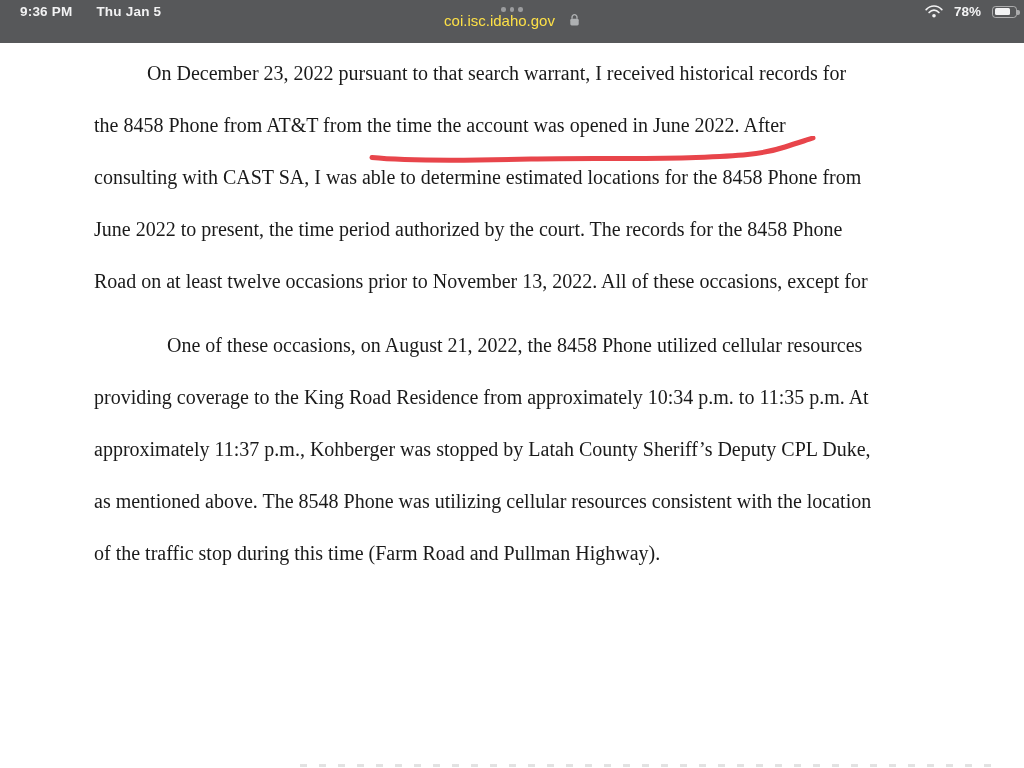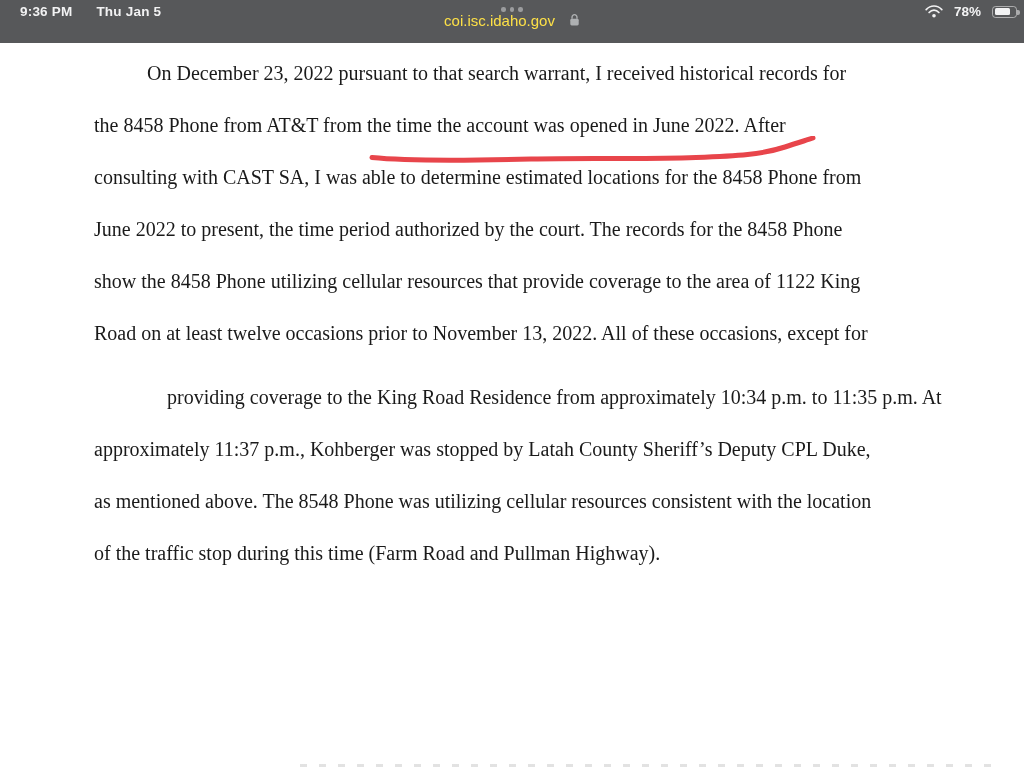--- a/index.html
+++ b/index.html
@@ -169,24 +169,24 @@
       </div>
     </div>
   </header>
 
   <main class="doc">
     <p class="para p1">
       <span class="line">On December 23, 2022 pursuant to that search warrant, I received historical records for</span>
       <span class="line">the 8458 Phone from AT&amp;T from the time the account was opened in June 2022. After</span>
       <span class="line">consulting with CAST SA, I was able to determine estimated locations for the 8458 Phone from</span>
       <span class="line">June 2022 to present, the time period authorized by the court. The records for the 8458 Phone</span>
-      <span class="line">show the 8458 Phone utilizing cellular resources that provide coverage to the area of 1122 King</span>
       <span class="line">Road on at least twelve occasions prior to November 13, 2022. All of these occasions, except for</span>
     </p>
     <p class="para p2">
+      <span class="line">One of these occasions, on August 21, 2022, the 8458 Phone utilized cellular resources</span>
       <span class="line">providing coverage to the King Road Residence from approximately 10:34 p.m. to 11:35 p.m. At</span>
       <span class="line">approximately 11:37 p.m., Kohberger was stopped by Latah County Sheriff’s Deputy CPL Duke,</span>
       <span class="line">as mentioned above. The 8548 Phone was utilizing cellular resources consistent with the location</span>
       <span class="line">of the traffic stop during this time (Farm Road and Pullman Highway).</span>
     </p>
   </main>
 
   <svg class="red-underline" viewBox="0 0 452 30">
     <path d="M 6 21.5
              C 45 25.5, 105 24.5, 165 23

